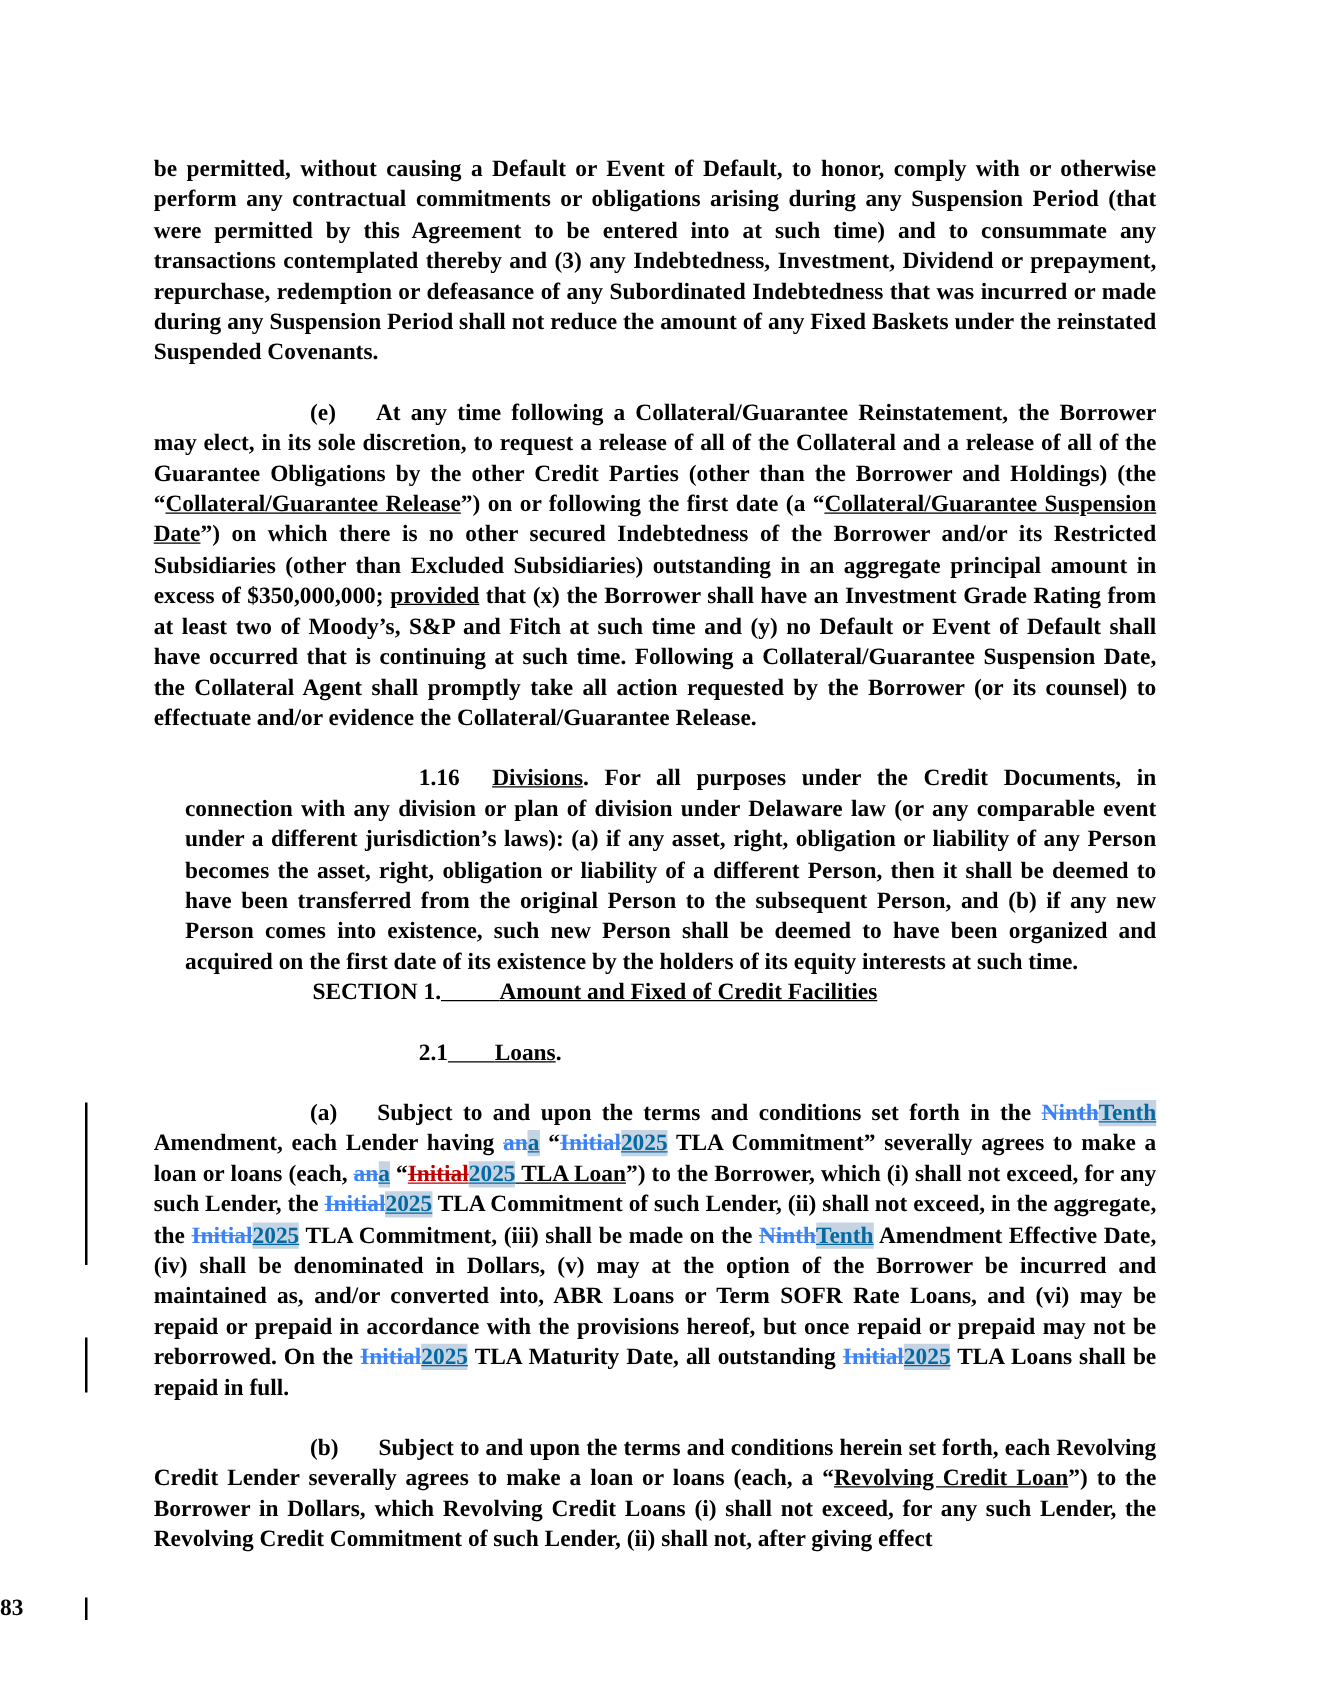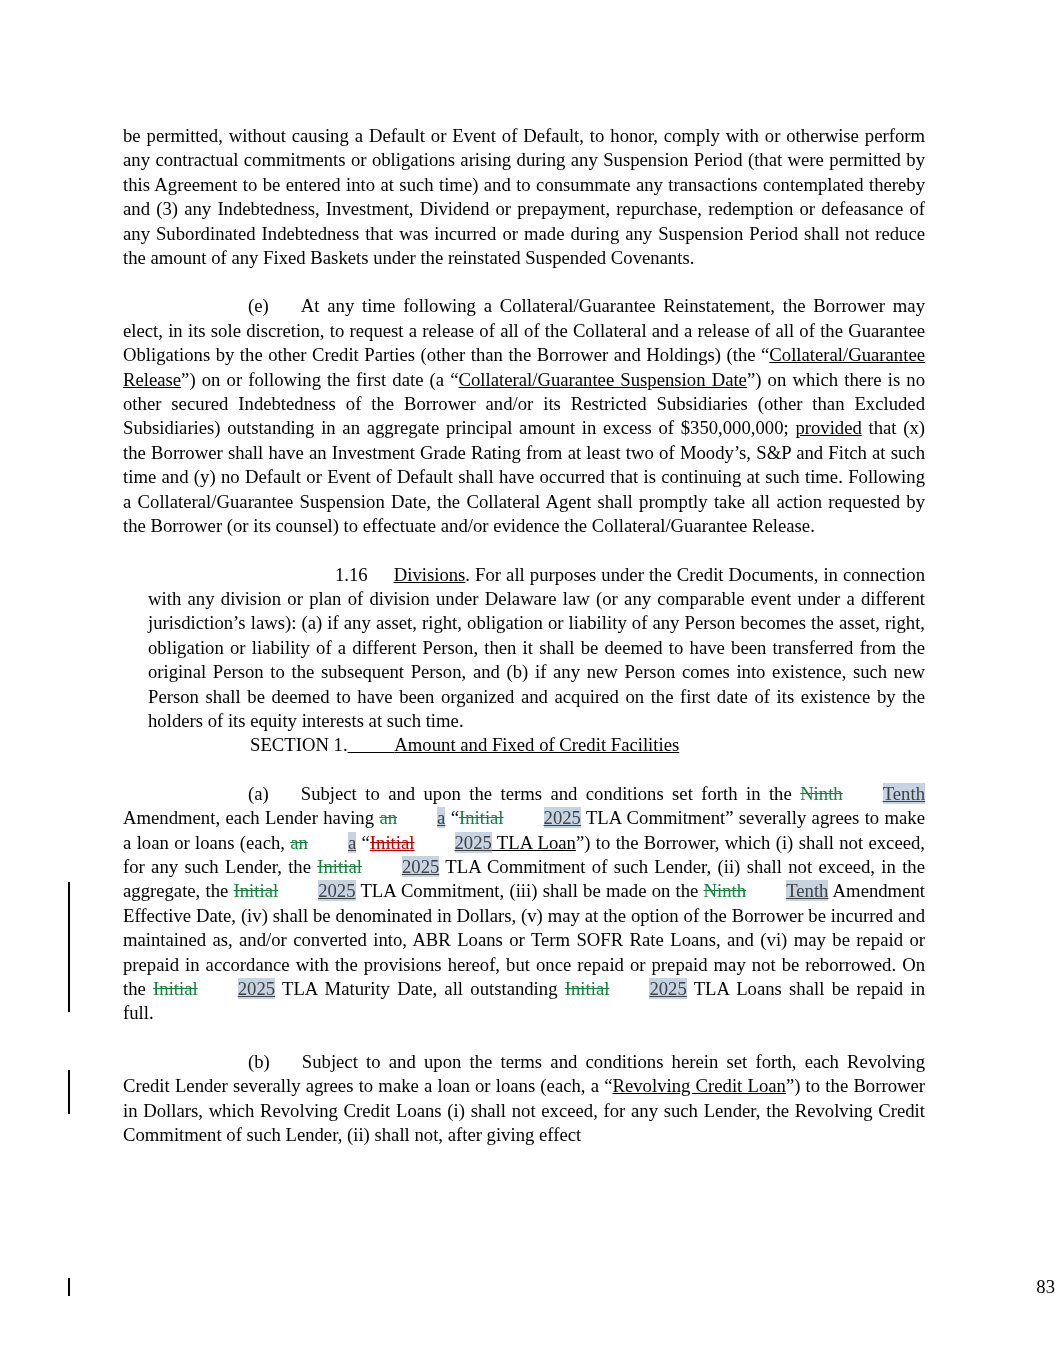--- a/index.html
+++ b/index.html
@@ -6,66 +6,68 @@
   body {
     width: 1055px; height: 1365px;
     font-family: "Liberation Serif", serif;
     color: #000;
   }
   .page {
     position: relative;
     width: 1055px; height: 1365px;
     background: #fff;
     overflow: hidden;
+    font-weight: bold;
   }
   .content {
     position: absolute;
     left: 123px; top: 124px;
     width: 802px;
   }
   .para {
     margin: 0 0 24px 0;
     font-size: 18.7px;
     line-height: 24.4px;
     text-align: justify;
   }
   .para.tight { margin-bottom: 0; }
   .ind-e   { text-indent: 125px; }
   .ind-116 { text-indent: 187px; margin-left: 25px; }
   .ind-sec { text-indent: 127px; }
   .run-u   { text-decoration: underline; }
-  .run-del { color: #15803d; text-decoration: line-through; }
+  .run-del { color: #3b82f6; text-decoration: line-through; }
   .run-del-u { color: #c00000; text-decoration: line-through underline; }
-  .run-ins { color: #404040; text-decoration: underline; background: #c6d3e3; margin-left: 40px; }
+  .run-ins { color: #0369a1; text-decoration: underline; background: #c6d3e3; }
   .tab  { display: inline-block; width: 32px; }
   .tab2 { display: inline-block; width: 26px; }
   .change-bar {
     position: absolute;
     left: 68px; width: 2px;
     background: #000;
   }
   .bar1 { top: 882px;  height: 130px; }
   .bar2 { top: 1070px; height: 44px; }
   .bar3 { top: 1278px; height: 18px; }
   .page-number {
     position: absolute;
     top: 1276px; left: 0; width: 100%;
-    text-align: right;
+    text-align: left;
     font-size: 18.7px;
   }
 </style>
 </head>
 <body>
 
 <div class="page">
   <div class="change-bar bar1"></div>
   <div class="change-bar bar2"></div>
   <div class="change-bar bar3"></div>
   <div class="content">
       <p class="para p-body"><span>be permitted, without causing a Default or Event of Default, to honor, comply with or otherwise perform any contractual commitments or obligations arising during any Suspension Period (that were permitted by this Agreement to be entered into at such time) and to consummate any transactions contemplated thereby and (3) any Indebtedness, Investment, Dividend or prepayment, repurchase, redemption or defeasance of any Subordinated Indebtedness that was incurred or made during any Suspension Period shall not reduce the amount of any Fixed Baskets under the reinstated Suspended Covenants.</span></p>
       <p class="para ind-e"><span>(e)</span><span class="tab"></span><span>At any time following a Collateral/Guarantee Reinstatement, the Borrower may elect, in its sole discretion, to request a release of all of the Collateral and a release of all of the Guarantee Obligations by the other Credit Parties (other than the Borrower and Holdings) (the “</span><span class="run-u">Collateral/Guarantee Release</span><span>”) on or following the first date (a “</span><span class="run-u">Collateral/Guarantee Suspension Date</span><span>”) on which there is no other secured Indebtedness of the Borrower and/or its Restricted Subsidiaries (other than Excluded Subsidiaries) outstanding in an aggregate principal amount in excess of $350,000,000; </span><span class="run-u">provided</span><span> that (x) the Borrower shall have an Investment Grade Rating from at least two of Moody’s, S&amp;P and Fitch at such time and (y) no Default or Event of Default shall have occurred that is continuing at such time.  Following a Collateral/Guarantee Suspension Date, the Collateral Agent shall promptly take all action requested by the Borrower (or its counsel) to effectuate and/or evidence the Collateral/Guarantee Release.</span></p>
       <p class="para ind-116 tight"><span>1.16</span><span class="tab2"></span><span class="run-u">Divisions</span><span>. For all purposes under the Credit Documents, in connection with any division or plan of division under Delaware law (or any comparable event under a different jurisdiction’s laws): (a) if any asset, right, obligation or liability of any Person becomes the asset, right, obligation or liability of a different Person, then it shall be deemed to have been transferred from the original Person to the subsequent Person, and (b) if any new Person comes into existence, such new Person shall be deemed to have been organized and acquired on the first date of its existence by the holders of its equity interests at such time.</span></p>
       <p class="para ind-sec"><span>SECTION 1.</span><span class="run-u">&nbsp;&nbsp;&nbsp;&nbsp;&nbsp;&nbsp;&nbsp;&nbsp;&nbsp;&nbsp;</span><span class="run-u">Amount and Fixed of Credit Facilities</span></p>
+      <p class="para ind-116"><span>2.1</span><span class="run-u">&nbsp;&nbsp;&nbsp;&nbsp;&nbsp;&nbsp;&nbsp;&nbsp;</span><span class="run-u">Loans</span><span>.</span></p>
       <p class="para ind-e"><span>(a)</span><span class="tab"></span><span>Subject to and upon the terms and conditions set forth in the </span><span class="run-del">Ninth</span><span class="run-ins">Tenth</span><span> Amendment, each Lender having </span><span class="run-del">an</span><span class="run-ins">a</span><span> “</span><span class="run-del">Initial</span><span class="run-ins">2025</span><span> TLA Commitment” severally agrees to make a loan or loans (each, </span><span class="run-del">an</span><span class="run-ins">a</span><span> “</span><span class="run-del-u">Initial</span><span class="run-ins">2025</span><span class="run-u"> TLA Loan</span><span>”) to the Borrower, which (i) shall not exceed, for any such Lender, the </span><span class="run-del">Initial</span><span class="run-ins">2025</span><span> TLA Commitment of such Lender, (ii) shall not exceed, in the aggregate, the </span><span class="run-del">Initial</span><span class="run-ins">2025</span><span> TLA Commitment, (iii) shall be made on the </span><span class="run-del">Ninth</span><span class="run-ins">Tenth</span><span> Amendment Effective Date, (iv) shall be denominated in Dollars, (v) may at the option of the Borrower be incurred and maintained as, and/or converted into, ABR Loans or Term SOFR Rate Loans, and (vi) may be repaid or prepaid in accordance with the provisions hereof, but once repaid or prepaid may not be reborrowed.  On the </span><span class="run-del">Initial</span><span class="run-ins">2025</span><span> TLA Maturity Date, all outstanding </span><span class="run-del">Initial</span><span class="run-ins">2025</span><span> TLA Loans shall be repaid in full.</span></p>
       <p class="para ind-e"><span>(b)</span><span class="tab"></span><span>Subject to and upon the terms and conditions herein set forth, each Revolving Credit Lender severally agrees to make a loan or loans (each, a “</span><span class="run-u">Revolving Credit Loan</span><span>”) to the Borrower in Dollars, which Revolving Credit Loans (i) shall not exceed, for any such Lender, the Revolving Credit Commitment of such Lender, (ii) shall not, after giving effect</span></p>
     </div>
   <div class="page-number">83</div>
 </div>
 
 </body></html>

